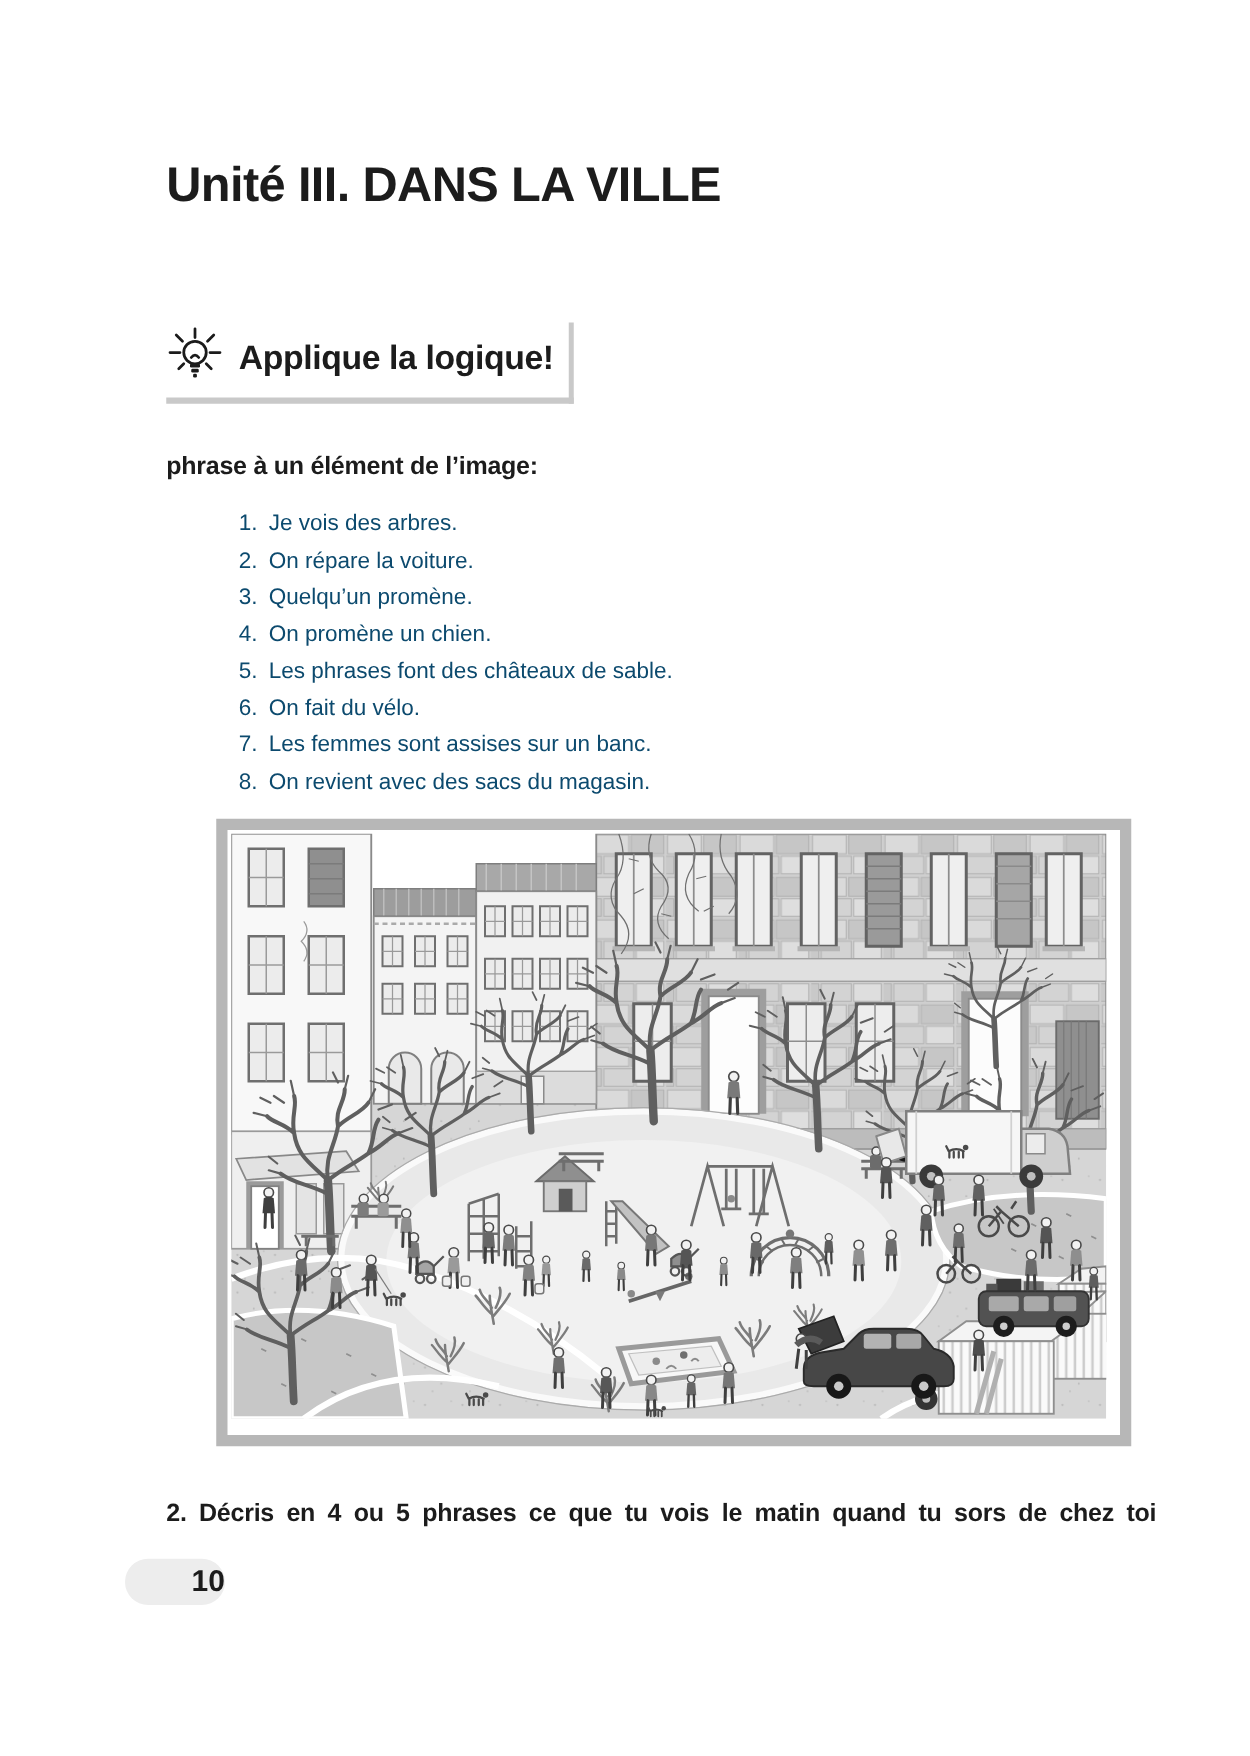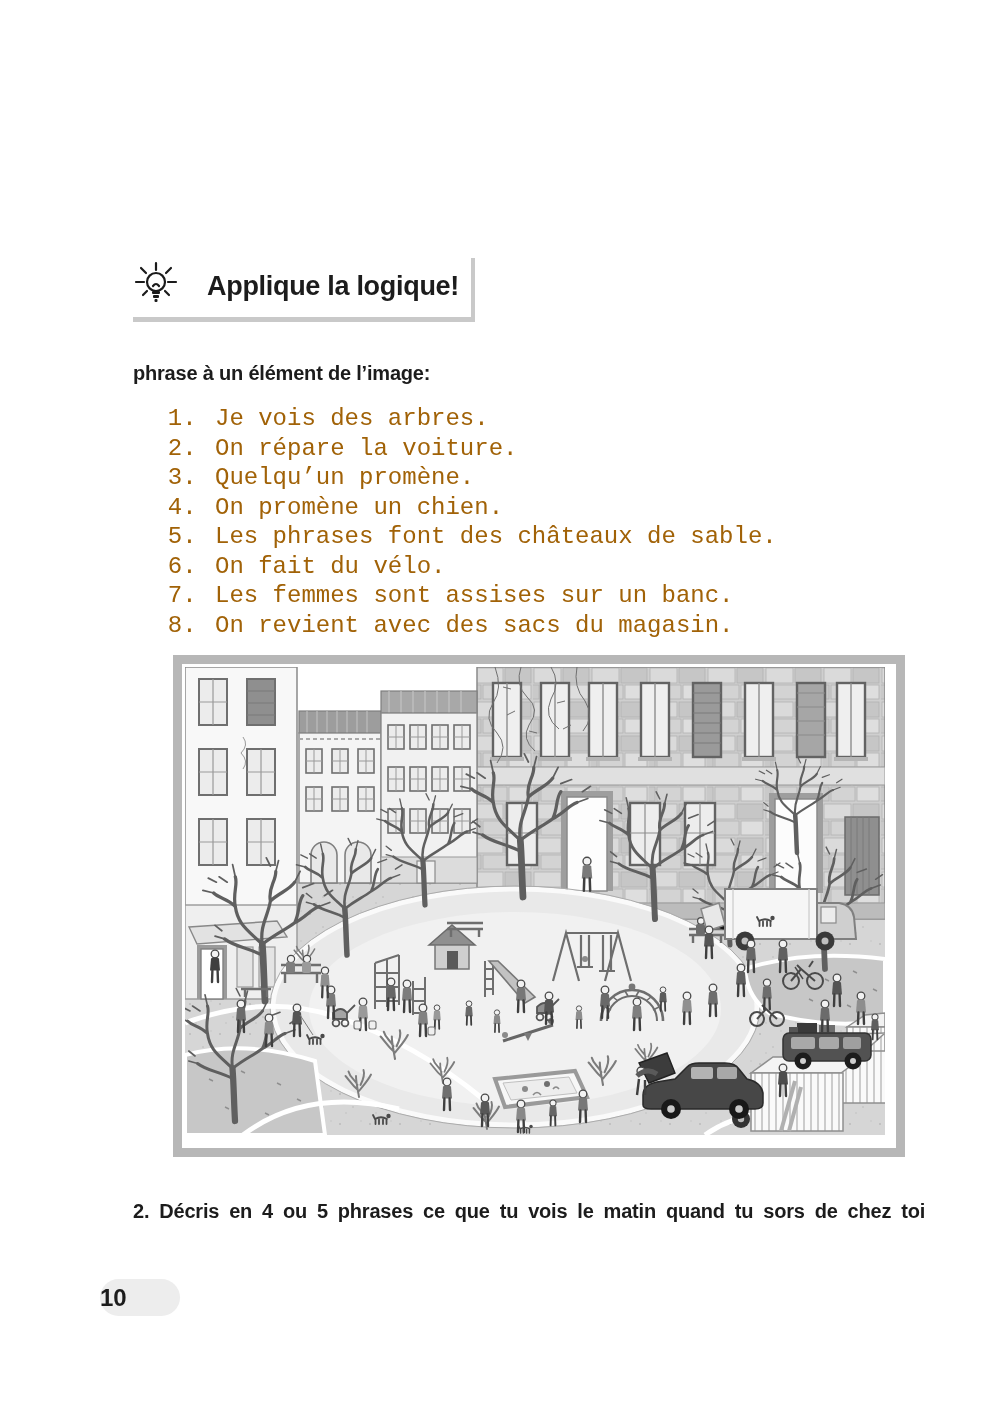--- a/index.html
+++ b/index.html
@@ -2,45 +2,46 @@
 <html><head>
 <meta charset="utf-8">
 <style>
   html,body{margin:0;padding:0;background:#ffffff;}
   .page{position:relative;width:1000px;height:1405px;background:#ffffff;overflow:hidden;
         font-family:"Liberation Sans",sans-serif;color:#1c1c1c;}
   .title{position:absolute;left:133px;top:101px;font-size:39px;font-weight:700;
          letter-spacing:-0.5px;white-space:nowrap;}
   .banner{position:absolute;left:133px;top:181px;width:787px;height:51px;background:#e7e7e7;
           font-size:30px;font-weight:700;line-height:51px;padding-left:3px;box-sizing:border-box;}
-  .tab{position:absolute;left:133px;top:258px;display:flex;align-items:center;gap:28px;
+  .tab{position:absolute;left:133px;top:258px;display:flex;align-items:center;gap:12px;
        border-bottom:5px solid #c9c9c9;border-right:4px solid #c9c9c9;
        padding:2px 12px 5px 0;background:#ffffff;}
   .tab-label{font-size:27px;font-weight:700;letter-spacing:-0.3px;white-space:nowrap;}
   .para{position:absolute;left:133px;width:792px;font-size:20px;font-weight:700;
         letter-spacing:-0.2px;line-height:28px;}
   .para .l1{display:block;text-align:justify;text-align-last:justify;}
   .para .l2{display:block;}
   .p1{top:339px;}
   .p2{top:1177px;}
   ol.ex-list{position:absolute;left:133px;top:404px;width:720px;margin:0;padding:0 0 0 78px;
-             font-family:Liberation Mono, monospace;font-size:24px;line-height:29.5px;color:#a16207;
+             font-family:Liberation Sans, sans-serif;font-size:18px;line-height:29.5px;color:#0c4a6e;
              list-style:decimal;}
   ol.ex-list li{padding-left:4px;}
   .picture-frame{position:absolute;left:173px;top:655px;margin:0;background:#ffffff;
                  border:9px solid #b7b7b7;padding:3px 11px 13px 3px;}
   .picture-frame svg{display:block;}
   .page-pill{position:absolute;left:100px;top:1247px;width:80px;height:37px;background:#ededed;
-             border-radius:19px;text-align:left;line-height:37px;font-size:24px;font-weight:700;margin-top:32px;}
+             border-radius:19px;text-align:right;line-height:37px;font-size:24px;font-weight:700;}
 </style>
 </head>
 <body>
 
 <div class="page">
 
+  <h1 class="title">Unité III. DANS LA VILLE</h1>
 
 
   <div class="tab">
     <span>
       <svg width="46" height="48" viewBox="0 0 46 48">
         <g stroke="#1b1b1b" stroke-width="2.2" fill="none" stroke-linecap="round">
           <circle cx="23" cy="22" r="9"></circle>
           <path d="M20,26 q3,-4 6,0"></path>
           <path d="M23,10 L23,3 M13,13 L8,8 M33,13 L38,8 M11,22 L3,22 M35,22 L43,22 M14,31 L10,35 M32,31 L36,35"></path>
         </g>

